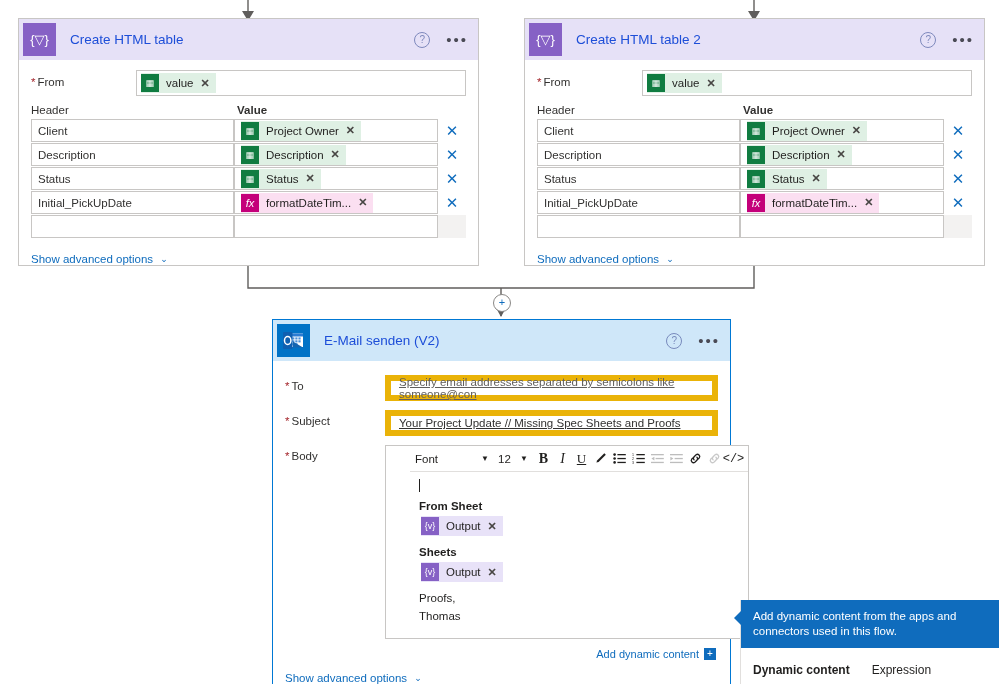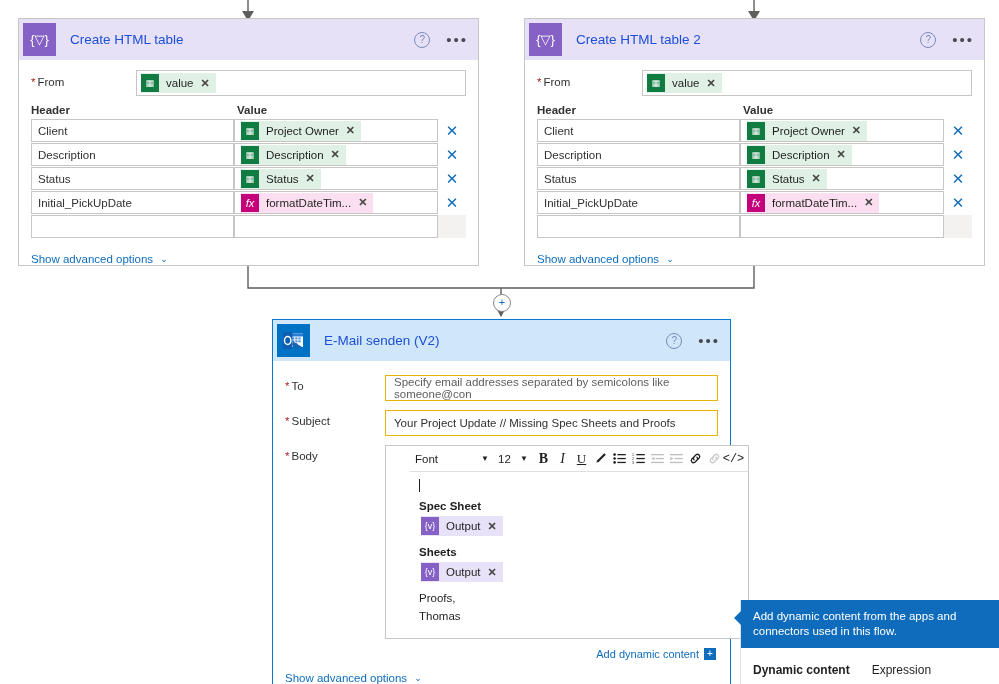--- a/index.html
+++ b/index.html
@@ -128,21 +128,21 @@
   .token.dataop .token-ico { background: #8661c5; font-size: 9px; }
   .token-x {
     margin-left: 7px;
     color: #484644;
     font-size: 11px;
     font-weight: 600;
   }
 
   
   .hv-heads { display: flex; margin-top: 2px; margin-bottom: 3px; }
-  .hv-heads .h1 { width: 206px; font-weight: bold; font-size: 11.5px; }
+  .hv-heads .h1 { width: 206px; font-weight: normal; font-size: 11.5px; }
   .hv-heads .h2 { font-weight: bold; font-size: 11.5px; }
   .hv-row { display: flex; align-items: center; margin-bottom: 1px; }
   .hv-cell {
     border: 1px solid #c8c6c4;
     height: 23px;
     box-sizing: border-box;
     display: flex;
     align-items: center;
     padding: 0 6px;
     font-size: 11.5px;
@@ -170,27 +170,28 @@
   .link .chev { margin-left: 7px; font-size: 9px; }
 
   
   .mail-row { display: flex; align-items: flex-start; margin-bottom: 9px; }
   .mail-label {
     width: 100px; flex: 0 0 auto;
     font-size: 11.5px; padding-top: 5px;
   }
   .mail-input {
     flex: 1 1 auto;
-    border: 1px solid #eab308;
+    border: 6px solid #eab308;
     height: 26px;
     box-sizing: border-box;
     display: flex; align-items: center;
     padding: 0 8px;
     font-size: 11.5px;
     background: #fff;
+    text-decoration: underline;
   }
   .mail-input.placeholder { color: #605e5c; }
 
   .rte {
     flex: 1 1 auto;
     border: 1px solid #c8c6c4;
     background: #fff;
     box-sizing: border-box;
     padding-left: 24px;
   }
@@ -602,21 +603,21 @@
                   <path d="M5.1 7.9 a2.3 2.3 0 0 1 0 -3.2 l2 -2 a2.3 2.3 0 0 1 3.2 3.2 l-0.9 0.9"></path>
                   <path d="M7.9 5.1 a2.3 2.3 0 0 1 0 3.2 l-2 2 a2.3 2.3 0 0 1 -3.2 -3.2 l0.9 -0.9"></path>
                 </g>
               </svg>
           </div>
           <div class="tb-btn" style="font-family:'Liberation Mono',monospace;font-size:12px;">&lt;/&gt;</div>
         </div>
 
         <div class="rte-body">
           <div><span class="rte-caret"></span></div>
-          <p class="rte-line bold">Spec Sheet</p>
+          <p class="rte-line bold">From Sheet</p>
           <div class="rte-token-line">
             <span class="token dataop">
               <span class="token-ico">{v}</span>
               <span>Output</span>
               <span class="token-x">✕</span>
             </span>
           </div>
           <p class="rte-line bold">Sheets</p>
           <div class="rte-token-line">
             <span class="token dataop">

